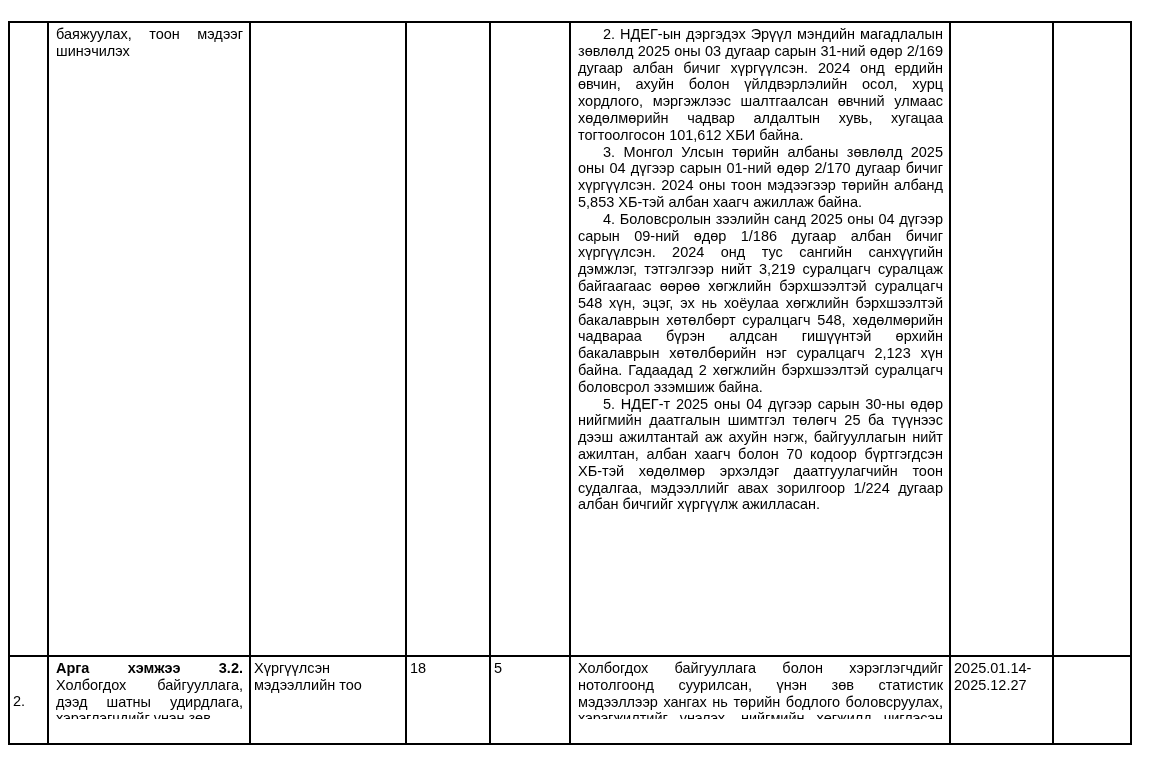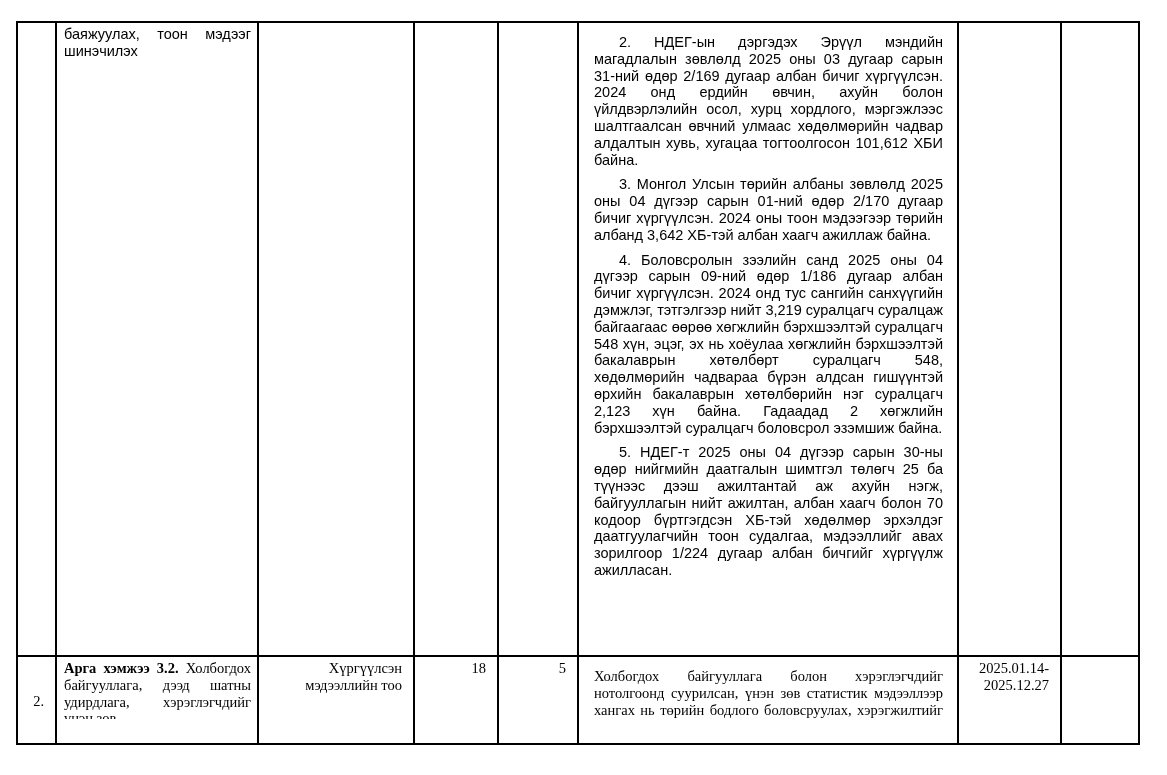--- a/index.html
+++ b/index.html
@@ -17,45 +17,45 @@
     color: #000000;
   }
   .page {
     position: relative;
     width: 1167px;
     height: 775px;
     background: #ffffff;
   }
   table.doc-table {
     position: absolute;
-    left: 16px;
+    left: 8px;
     top: 21px;
     width: 1124px;
     border-collapse: collapse;
     table-layout: fixed;
   }
   td {
     border: 2px solid #000000;
     vertical-align: top;
     padding: 0;
   }
   tr.row-1 td { height: 632px; }
   tr.row-2 td { height: 86px; }
   .clip {
     box-sizing: border-box;
     overflow: hidden;
     padding: 3px 6px 0 7px;
   }
   .clip1 { height: 632px; }
-  .clip2 { height: 62px; font-family: Liberation Serif, serif; }
+  .clip2 { height: 62px; }
   .just { text-align: justify; }
-  .ctr  { text-align: right; padding-left: 3px; padding-right: 11px; }
+  .ctr  { text-align: left; padding-left: 3px; padding-right: 3px; }
   .num2 { padding-top: 36px; }
   .para {
-    margin: 8px;
+    margin: 0;
     text-indent: 25px;
     text-align: justify;
   }
   .para.no-indent { text-indent: 0; }
   .bold { font-weight: bold; }
 </style>
 </head>
 <body>
 
 <div class="page">
@@ -84,21 +84,21 @@
       </td>
       <td>
         <div class="clip clip1 ctr"></div>
       </td>
       <td>
         <div class="clip clip1 ctr"></div>
       </td>
       <td>
         <div class="clip clip1">
           <p class="para">2. НДЕГ-ын дэргэдэх Эрүүл мэндийн магадлалын зөвлөлд 2025 оны 03 дугаар сарын 31-ний өдөр 2/169 дугаар албан бичиг хүргүүлсэн. 2024 онд ердийн өвчин, ахуйн болон үйлдвэрлэлийн осол, хурц хордлого, мэргэжлээс шалтгаалсан өвчний улмаас хөдөлмөрийн чадвар алдалтын хувь, хугацаа тогтоолгосон 101,612 ХБИ байна.</p>
-          <p class="para">3. Монгол Улсын төрийн албаны зөвлөлд 2025 оны 04 дүгээр сарын 01-ний өдөр 2/170 дугаар бичиг хүргүүлсэн. 2024 оны тоон мэдээгээр төрийн албанд 3,642 ХБ-тэй албан хаагч ажиллаж байна.</p>
+          <p class="para">3. Монгол Улсын төрийн албаны зөвлөлд 2025 оны 04 дүгээр сарын 01-ний өдөр 2/170 дугаар бичиг хүргүүлсэн. 2024 оны тоон мэдээгээр төрийн албанд 5,853 ХБ-тэй албан хаагч ажиллаж байна.</p>
           <p class="para">4. Боловсролын зээлийн санд 2025 оны 04 дүгээр сарын 09-ний өдөр 1/186 дугаар албан бичиг хүргүүлсэн. 2024 онд тус сангийн санхүүгийн дэмжлэг, тэтгэлгээр нийт 3,219 суралцагч суралцаж байгаагаас өөрөө хөгжлийн бэрхшээлтэй суралцагч 548 хүн, эцэг, эх нь хоёулаа хөгжлийн бэрхшээлтэй бакалаврын хөтөлбөрт суралцагч 548, хөдөлмөрийн чадвараа бүрэн алдсан гишүүнтэй өрхийн бакалаврын хөтөлбөрийн нэг суралцагч 2,123 хүн байна. Гадаадад 2 хөгжлийн бэрхшээлтэй суралцагч боловсрол эзэмшиж байна.</p>
           <p class="para">5. НДЕГ-т 2025 оны 04 дүгээр сарын 30-ны өдөр нийгмийн даатгалын шимтгэл төлөгч 25 ба түүнээс дээш ажилтантай аж ахуйн нэгж, байгууллагын нийт ажилтан, албан хаагч болон 70 кодоор бүртгэгдсэн ХБ-тэй хөдөлмөр эрхэлдэг даатгуулагчийн тоон судалгаа, мэдээллийг авах зорилгоор 1/224 дугаар албан бичгийг хүргүүлж ажилласан.</p>
         </div>
       </td>
       <td>
         <div class="clip clip1 ctr"></div>
       </td>
       <td>
         <div class="clip clip1"></div>
       </td>

